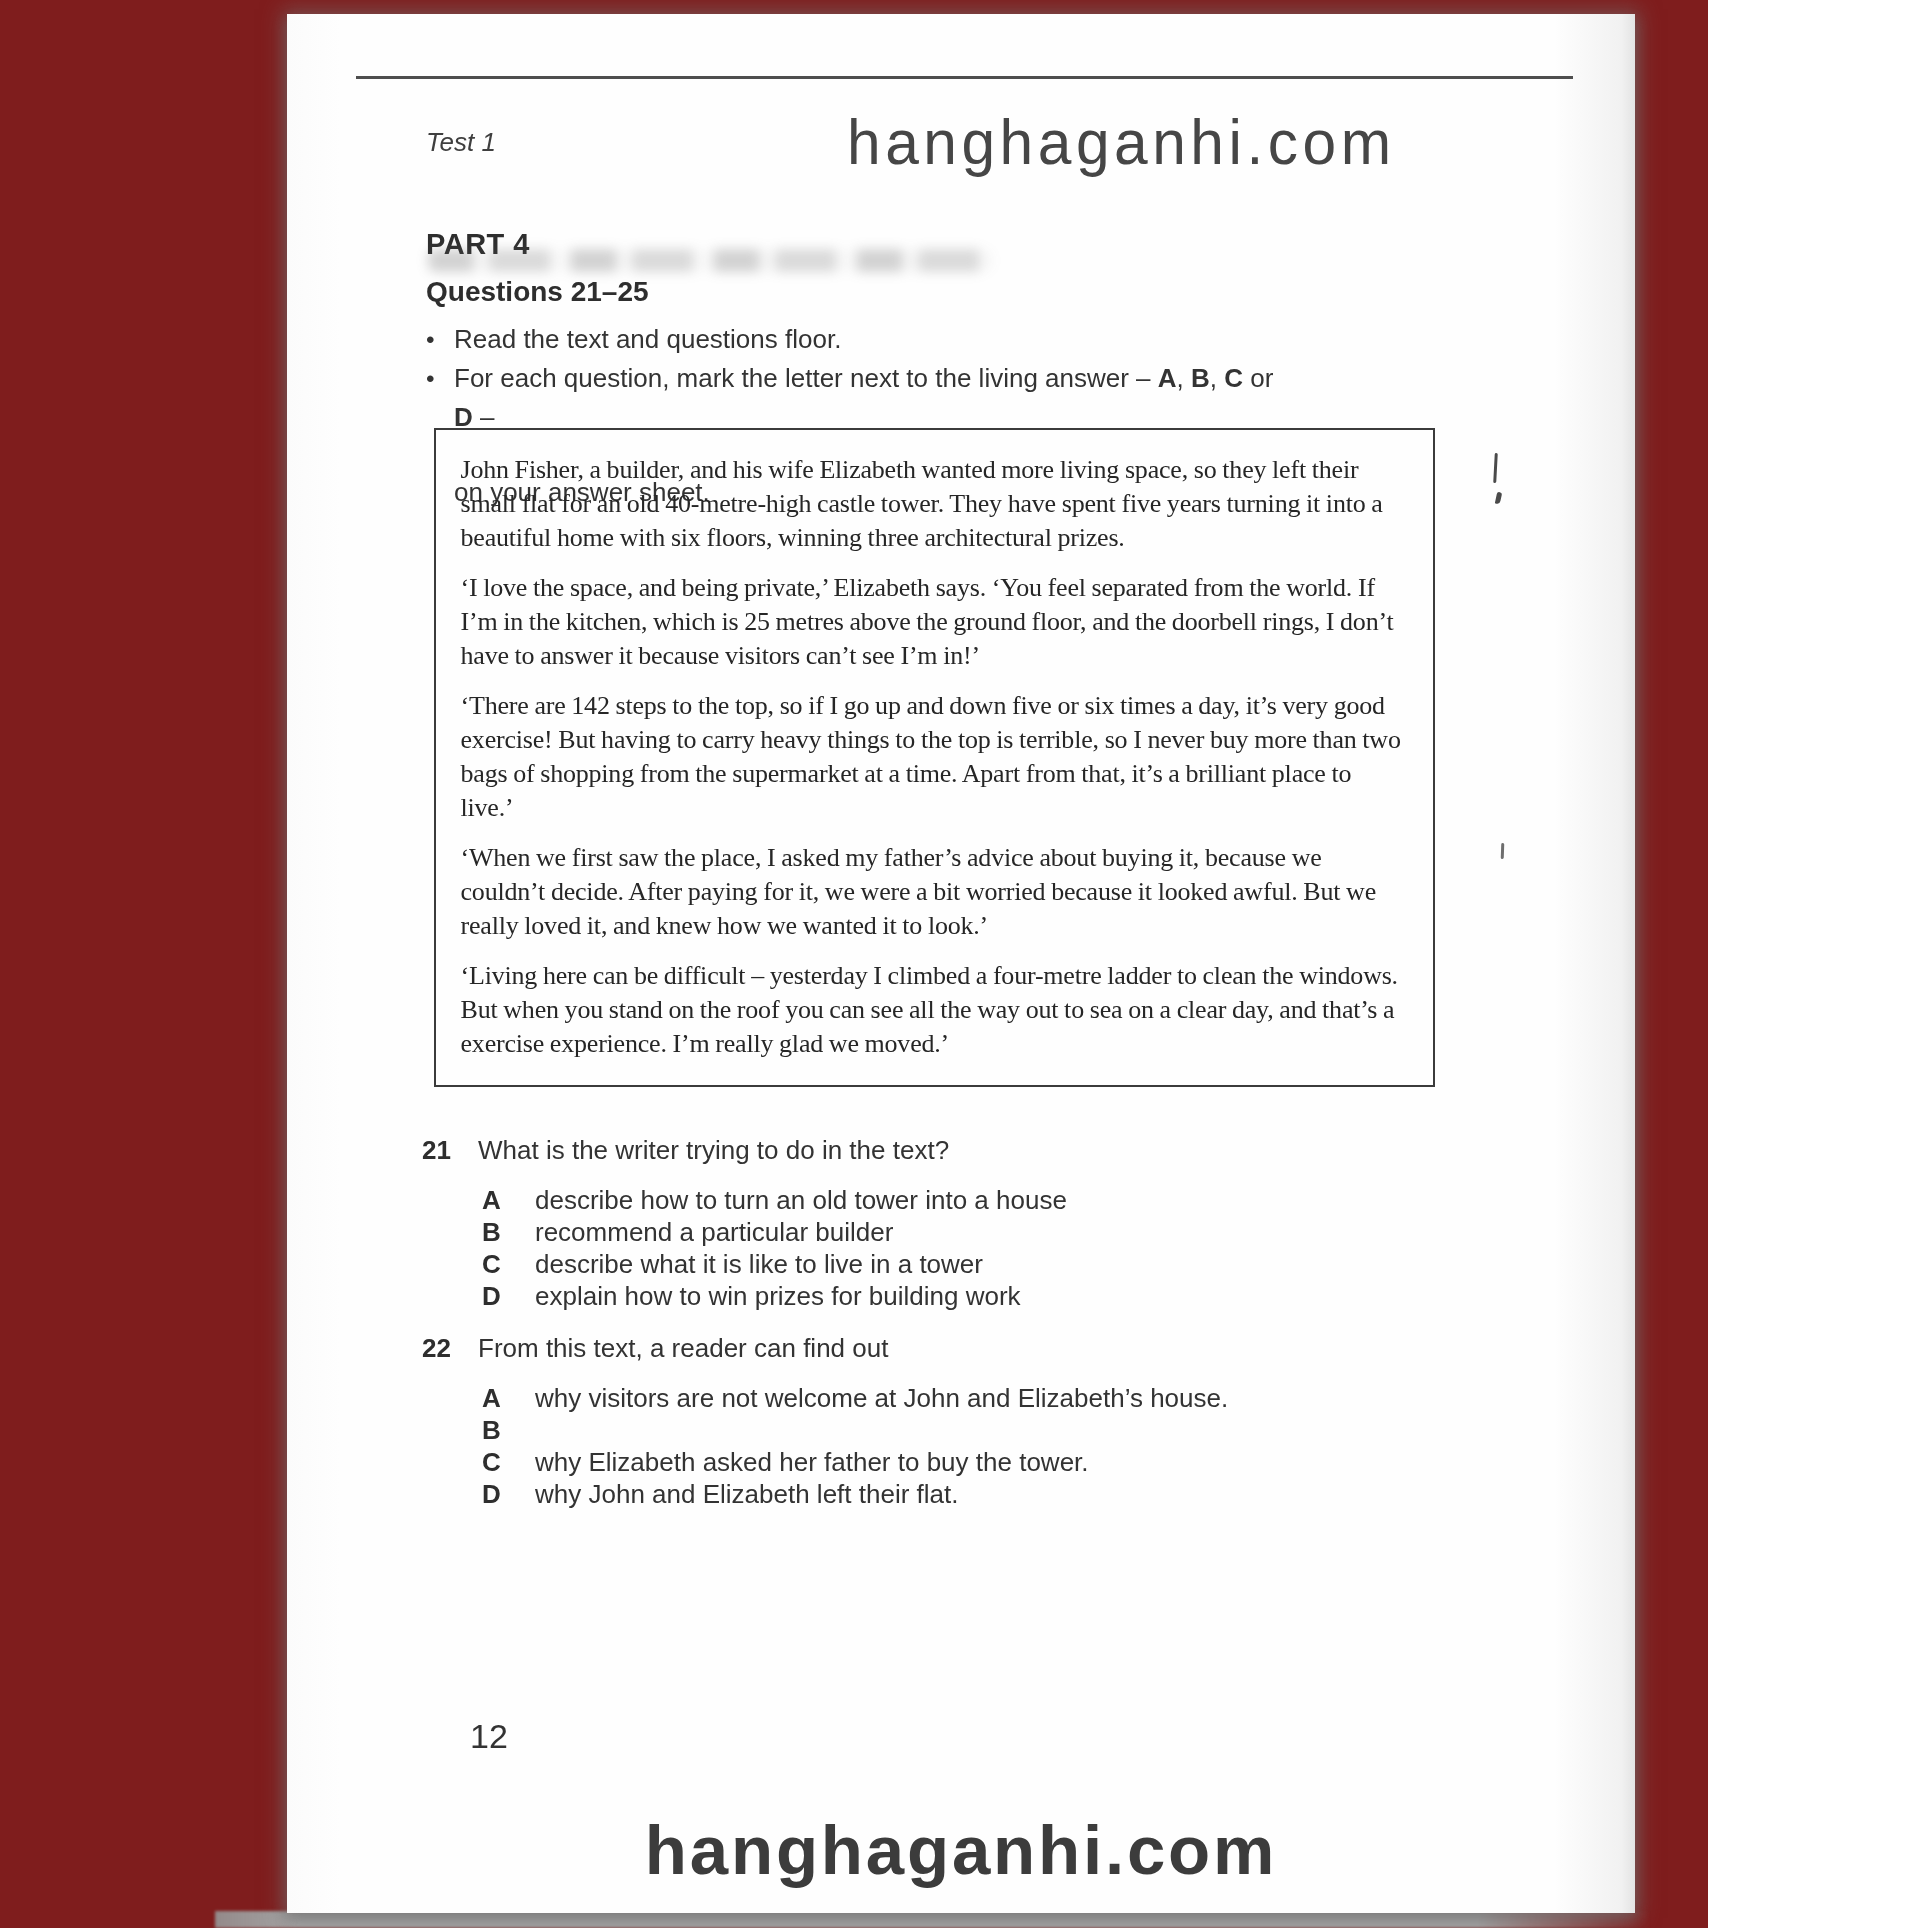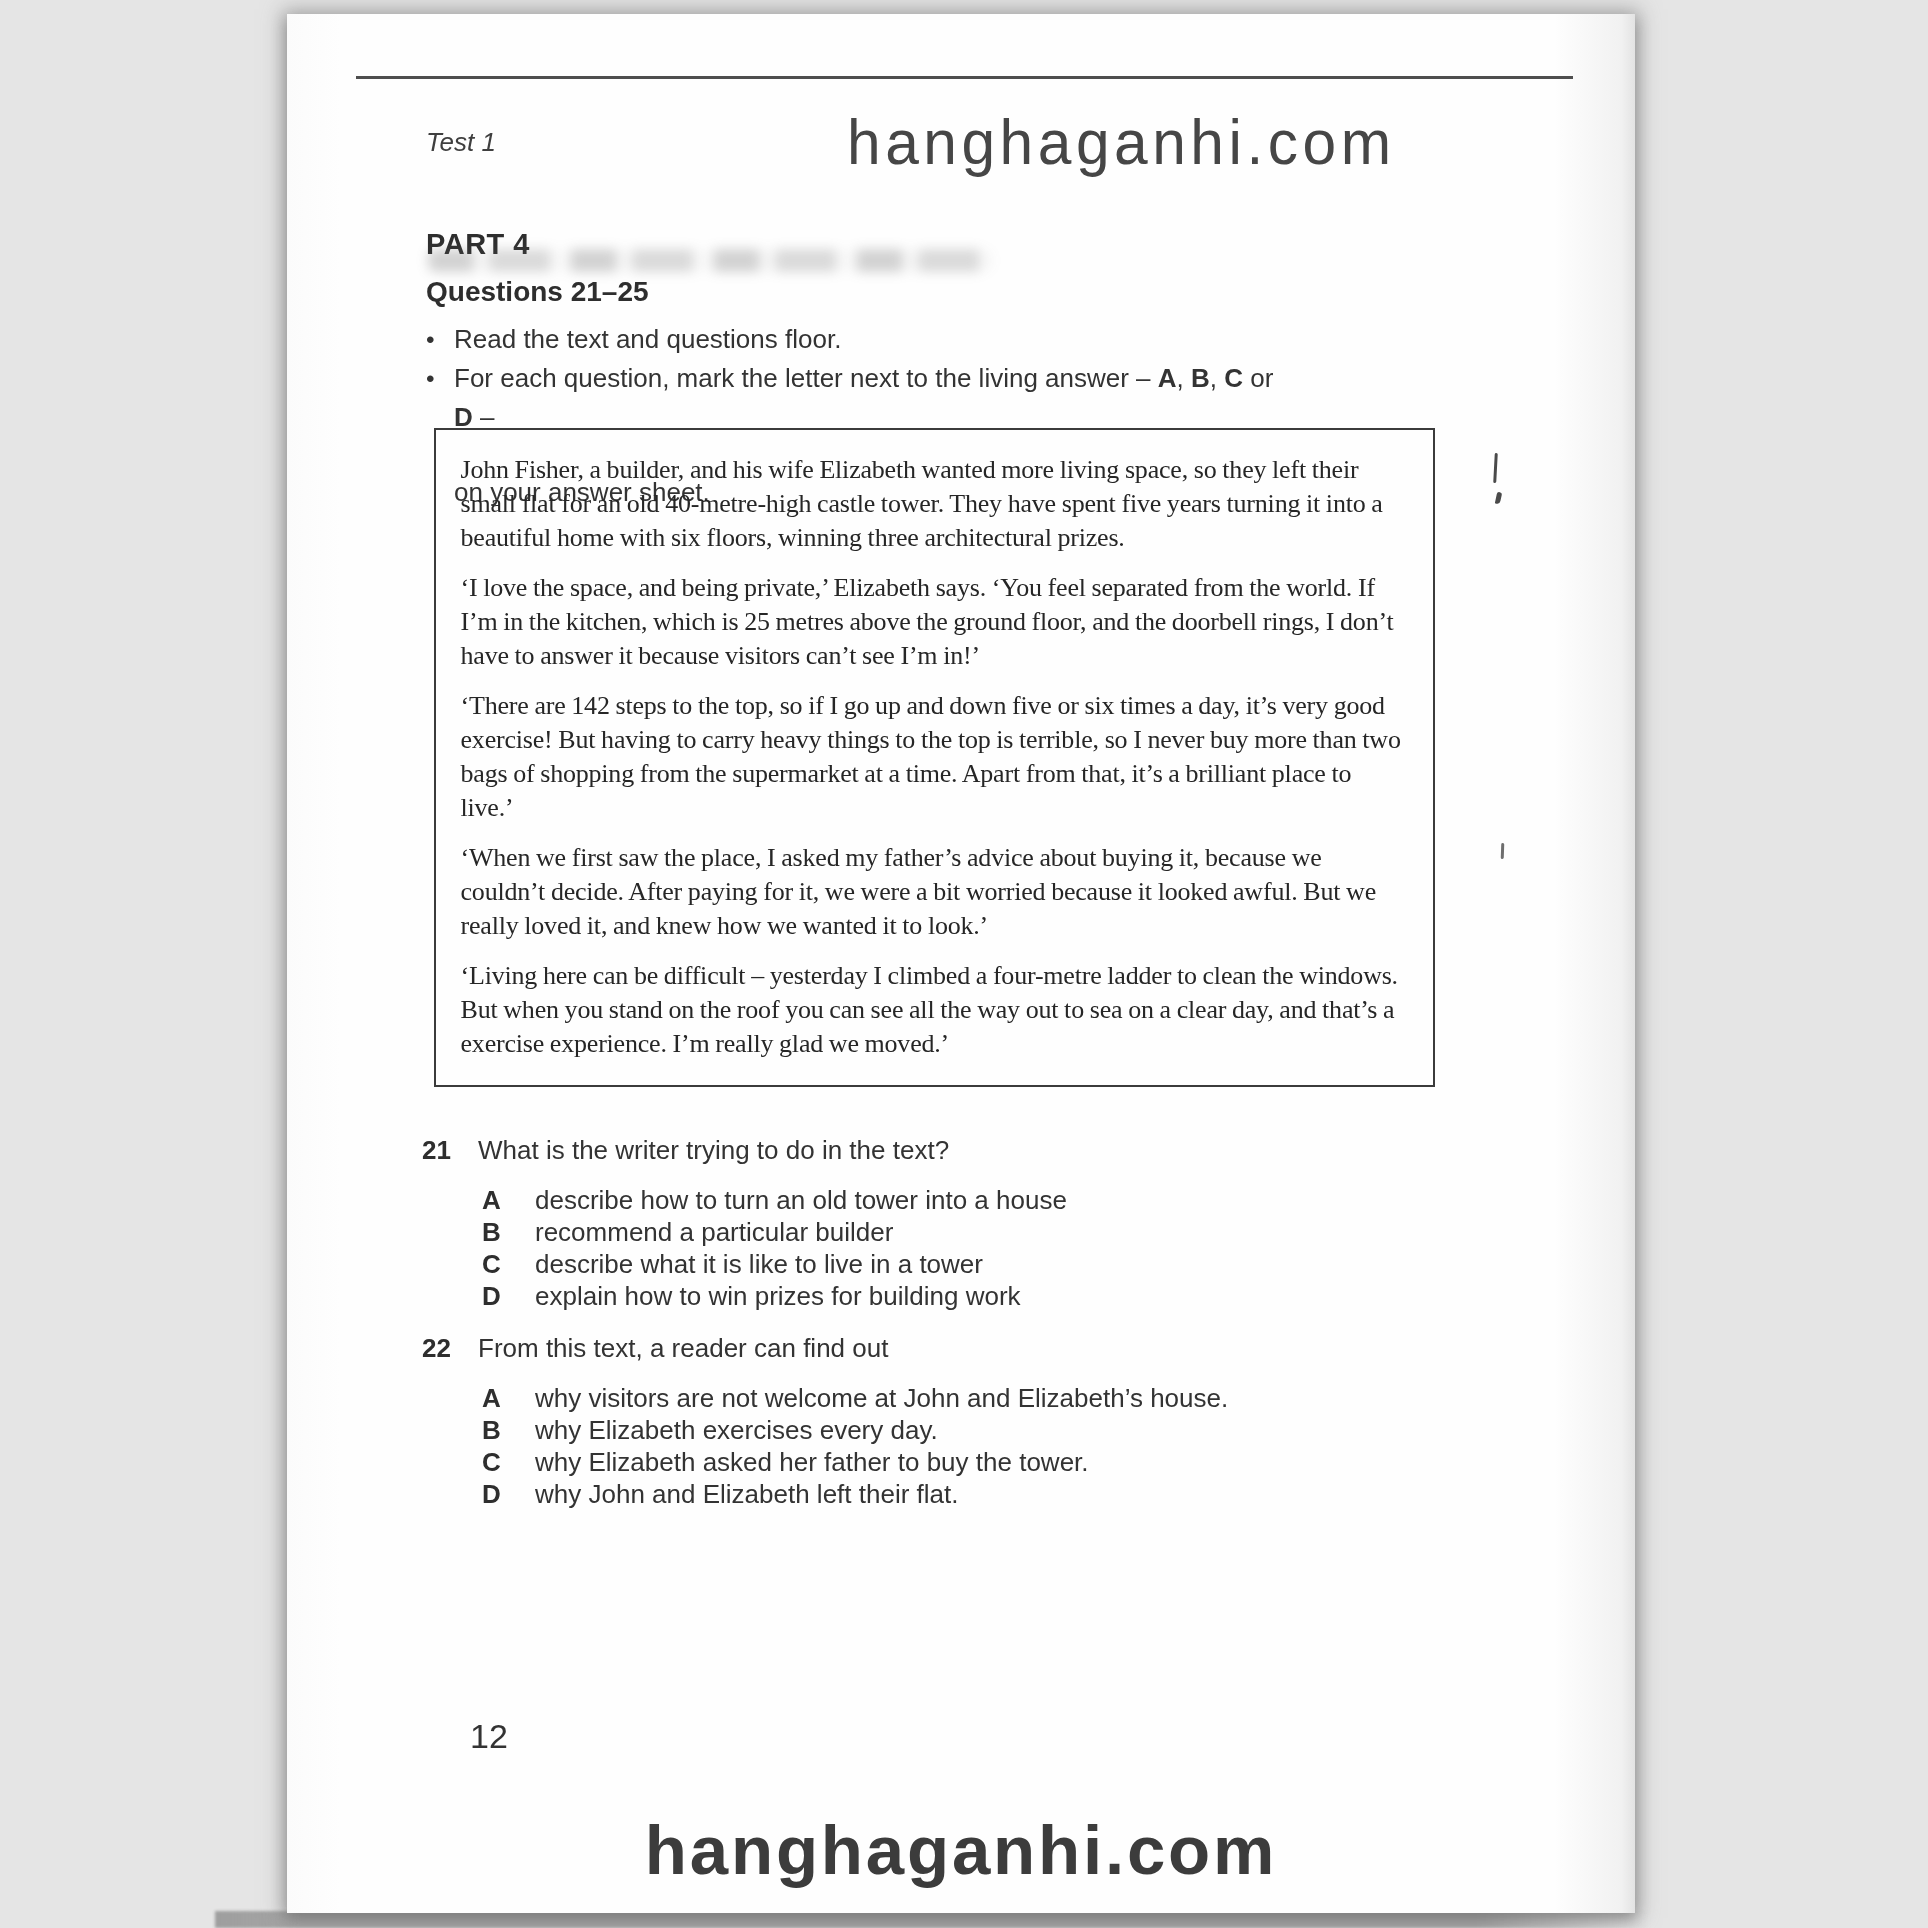--- a/index.html
+++ b/index.html
@@ -1,16 +1,16 @@
 <!DOCTYPE html>
 <html style="--paper: #fdfdfd; --ink: #2d2d2d; --watermark: #464646; --shadow-strip: #a6a6a6;font-size:15px"><head>
 <meta charset="utf-8">
 <style>
   html,body{margin:0;padding:0;background:#ffffff;}
-  .canvas{position:relative;width:1928px;height:1928px;background:#e5e5e5;overflow:hidden;
+  .canvas{position:relative;width:1708px;height:1928px;background:#7f1d1d;overflow:hidden;
           font-family:"Liberation Sans",sans-serif;}
   
   .shadow-strip{position:absolute;left:215px;top:1911px;width:1435px;height:17px;
     background:linear-gradient(to right, rgba(150,150,150,.9) 0%, var(--shadow-strip) 6%, var(--shadow-strip) 88%, rgba(166,166,166,0) 100%);
     filter:blur(1.4px);}
   .paper{position:absolute;left:287px;top:14px;width:1348px;height:1899px;
     background:linear-gradient(to right,#fbfbfb 0%, #fefefe 4%, #fefefe 94%, #f1f1f1 99%, #e3e3e3 100%);
     box-shadow:0 0 19px 4.7px rgba(120,120,120,.50), 0 5.6px 13px rgba(90,90,90,.45);}
   .rule{position:absolute;left:69px;top:62px;width:1217px;height:2.8px;background:#4e4e4e;}
   .test-label{position:absolute;left:139px;top:113px;font-size:26px;font-style:italic;color:#3f3f3f;}
@@ -121,21 +121,20 @@
         <span class="q-text">From this text, a reader can find out</span>
       </div>
       <div class="option">
         <span class="opt-spacer"></span>
         <span class="opt-letter">A</span>
         <span class="opt-text">why visitors are not welcome at John and Elizabeth’s house.</span>
       </div>
       <div class="option">
         <span class="opt-spacer"></span>
         <span class="opt-letter">B</span>
-        <span class="opt-text">why Elizabeth exercises every day.</span>
       </div>
       <div class="option">
         <span class="opt-spacer"></span>
         <span class="opt-letter">C</span>
         <span class="opt-text">why Elizabeth asked her father to buy the tower.</span>
       </div>
       <div class="option">
         <span class="opt-spacer"></span>
         <span class="opt-letter">D</span>
         <span class="opt-text">why John and Elizabeth left their flat.</span>

